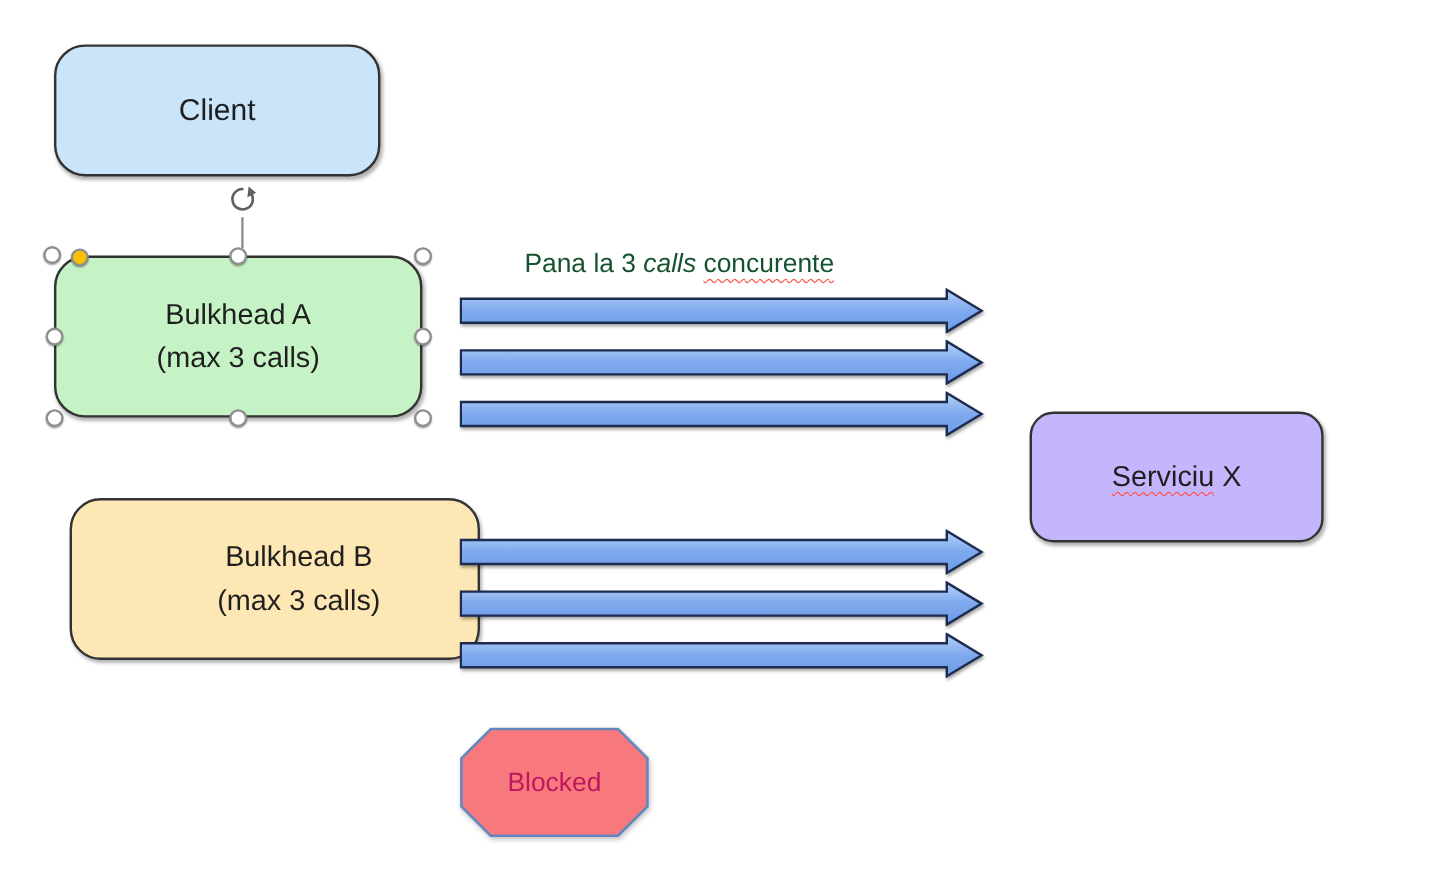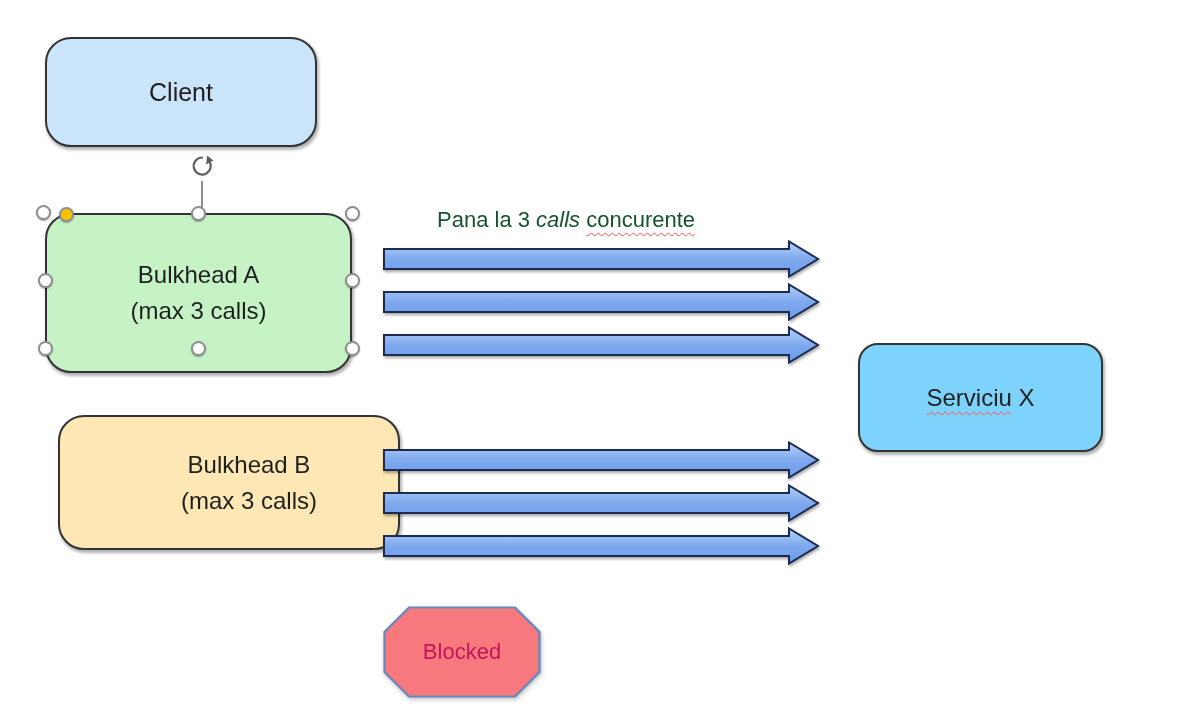--- a/index.html
+++ b/index.html
@@ -8,23 +8,23 @@
     font-family:"Liberation Sans",sans-serif;color:#1f1f1f;overflow:hidden;
   }
   .box{
     position:absolute;box-sizing:border-box;border:2px solid #333333;
     display:flex;flex-direction:column;align-items:center;justify-content:center;
     text-align:center;box-shadow:1.5px 2.5px 3px rgba(0,0,0,.30);
   }
   .box .title{font-size:24px;line-height:36px;white-space:nowrap;}
   .client-box{left:45px;top:37px;width:272px;height:110px;border-radius:26px;background:#CAE4FA;}
   .client-box .title{font-size:25px;}
-  .bulkhead-a-box{left:45px;top:213px;width:307px;height:160px;border-radius:26px;background:#C6F3C6;}
+  .bulkhead-a-box{left:45px;top:213px;width:307px;height:135px;border-radius:26px;background:#C6F3C6;}
   .bulkhead-b-box{left:58px;top:415px;width:342px;height:135px;border-radius:26px;background:#FDE7B4;padding-left:40px;}
-  .service-box{left:858px;top:343px;width:245px;height:109px;border-radius:20px;background:#7dd3fc;}
+  .service-box{left:858px;top:343px;width:245px;height:109px;border-radius:20px;background:#c4b5fd;}
 
   .annotation{position:absolute;font-size:22px;line-height:30px;white-space:pre;color:#14532d;}
   .annotation .it{font-style:italic;}
   .spell{
     text-decoration-line:underline;text-decoration-style:wavy;
     text-decoration-color:#ff5148;text-decoration-thickness:1px;
     text-underline-offset:5px;
   }
   #annotation-top{left:437px;top:205px;}
   #annotation-bottom{left:575px;top:631px;}

